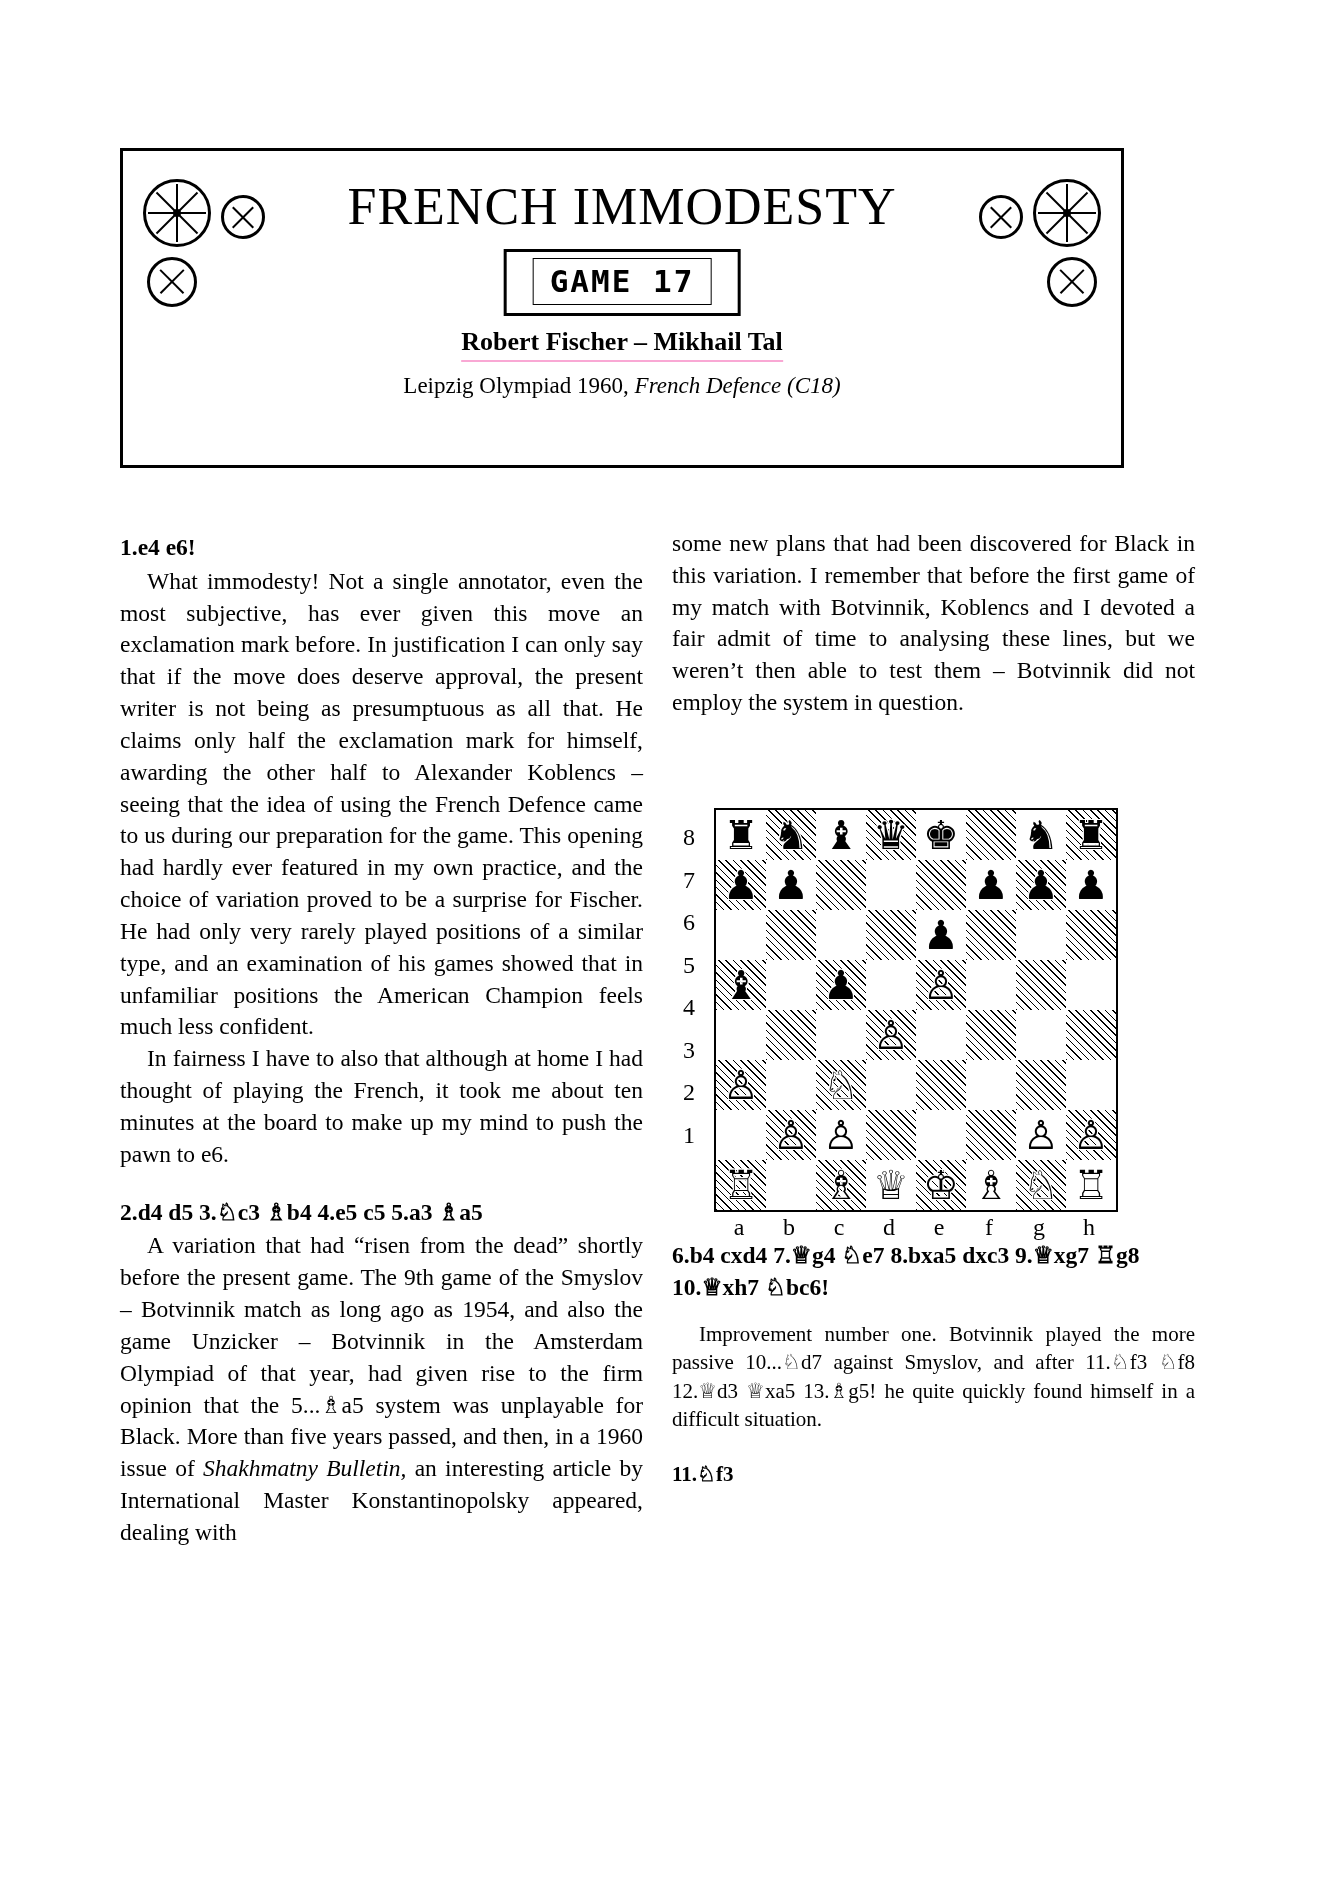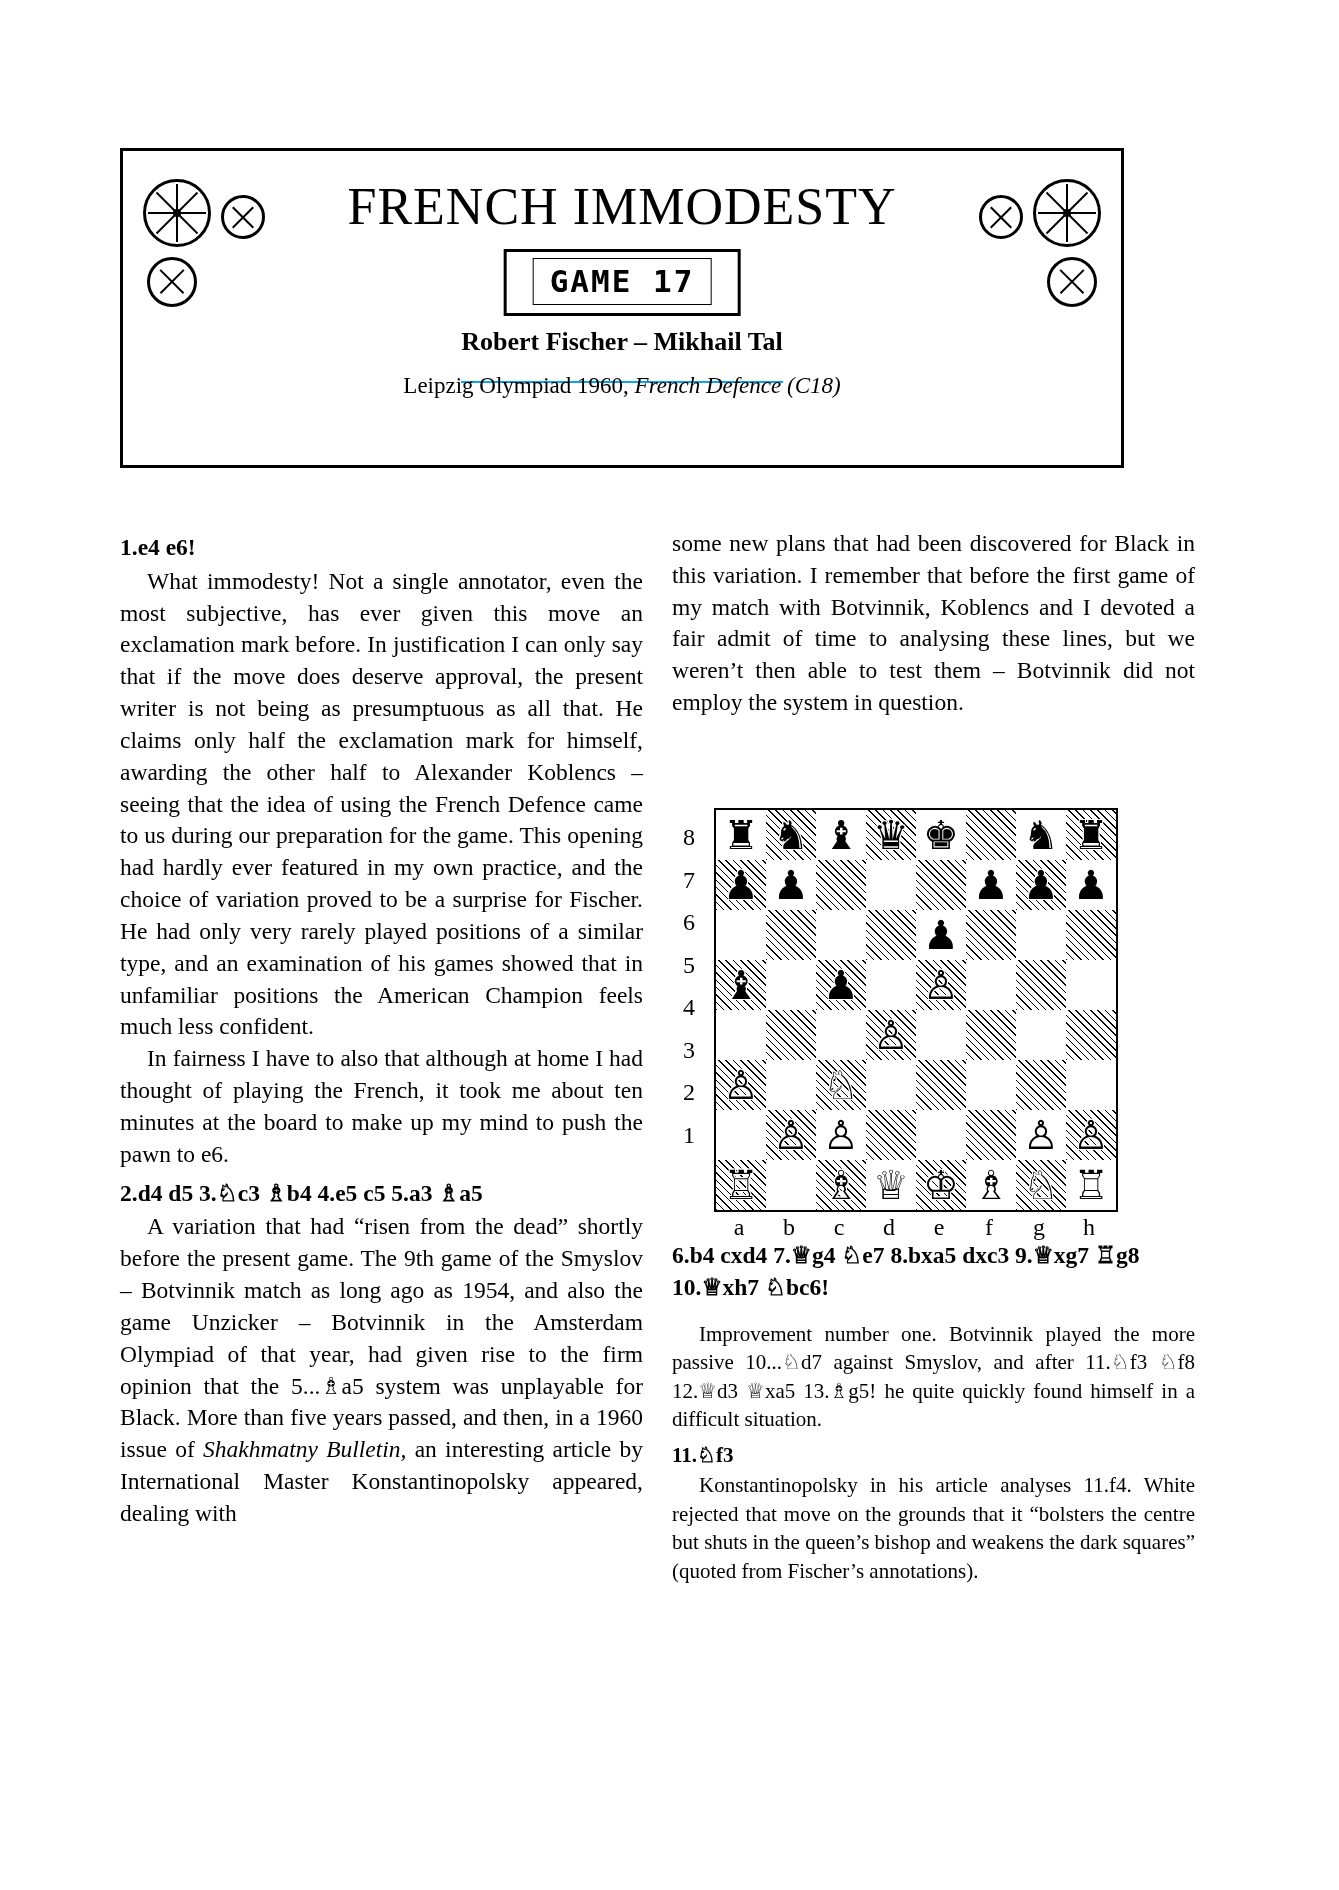--- a/index.html
+++ b/index.html
@@ -61,22 +61,22 @@
     letter-spacing: 2px;
   }
 
   .players {
     position: absolute;
     left: 50%;
     transform: translateX(-50%);
     top: 176px;
     font-weight: bold;
     font-size: 26px;
-    padding-bottom: 24px;
-    border-bottom: 2px solid #0ea5e9;
+    padding-bottom: 3px;
+    border-bottom: 2px solid #f9a8d4;
     white-space: nowrap;
   }
   .event {
     position: absolute;
     left: 50%;
     transform: translateX(-50%);
     top: 222px;
     font-size: 23px;
     white-space: nowrap;
   }
@@ -136,21 +136,21 @@
     line-height: 1.355;
     text-align: justify;
   }
   .col-left  { left: 120px; }
   .col-right { left: 672px; }
 
   p { margin: 0; }
   p.indent { text-indent: 27px; }
   .movehead {
     font-weight: bold;
-    margin-top: 7px;
+    margin-top: 26px;
     margin-bottom: 2px;
     text-indent: 0;
   }
   .ital { font-style: italic; }
 
   
   .board-wrap {
     position: absolute;
     left: 672px;
     top: 786px;
@@ -541,16 +541,15 @@
       <div>g</div>
       <div>h</div>
     </div>
   </div>
 
   <div class="moves-line">6.b4 cxd4 7.♕g4 ♘e7 8.bxa5 dxc3 9.♕xg7 ♖g8 10.♕xh7 ♘bc6!</div>
 
   <div class="after-board">
     <p class="indent">Improvement number one. Botvinnik played the more passive 10...♘d7 against Smyslov, and after 11.♘f3 ♘f8 12.♕d3 ♕xa5 13.♗g5! he quite quickly found himself in a difficult situation.</p>
     <p class="movehead">11.♘f3</p>
-    <p class="indent">Konstantinopolsky in his article analyses 11.f4. White rejected that move on the grounds that it “bolsters the centre but shuts in the queen’s bishop and weakens the dark squares” (quoted from Fischer’s annotations).</p>
   </div>
 
 </div>
 
 </body></html>

